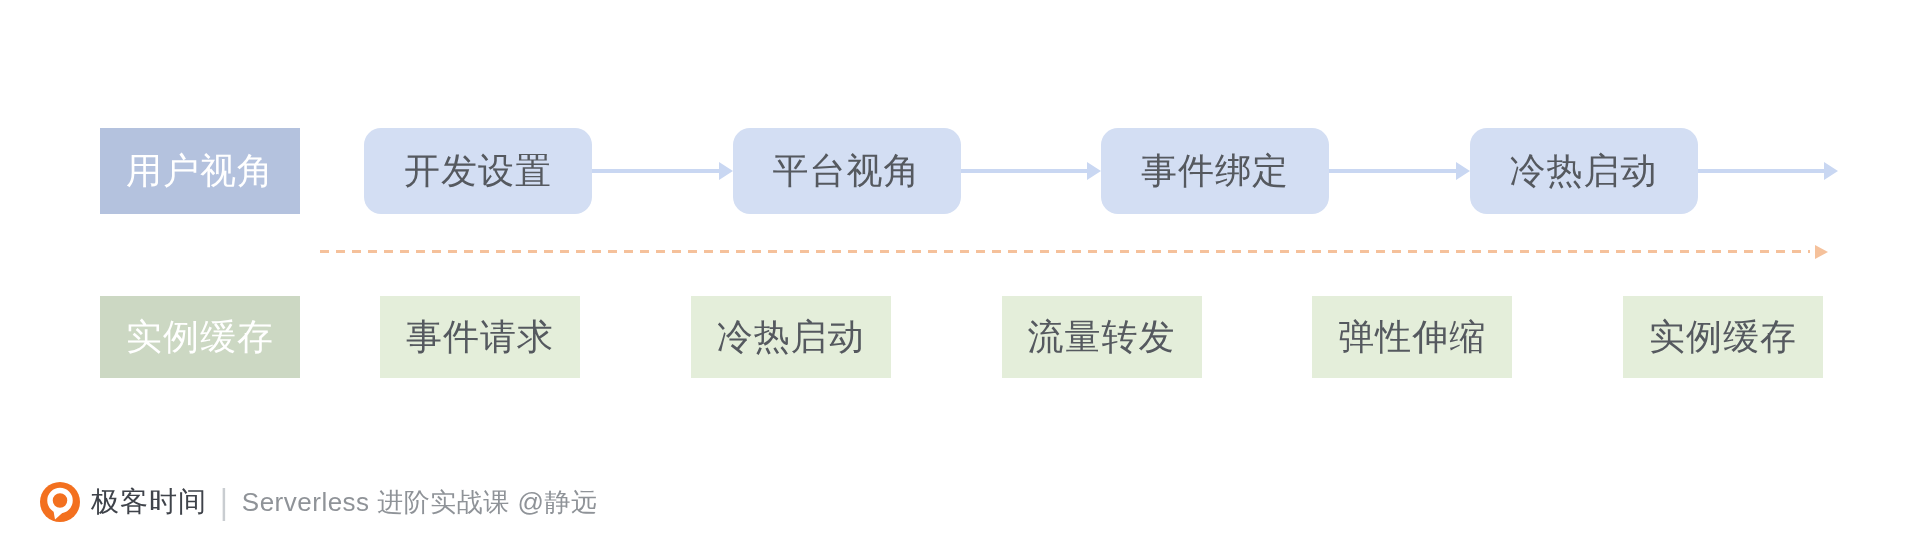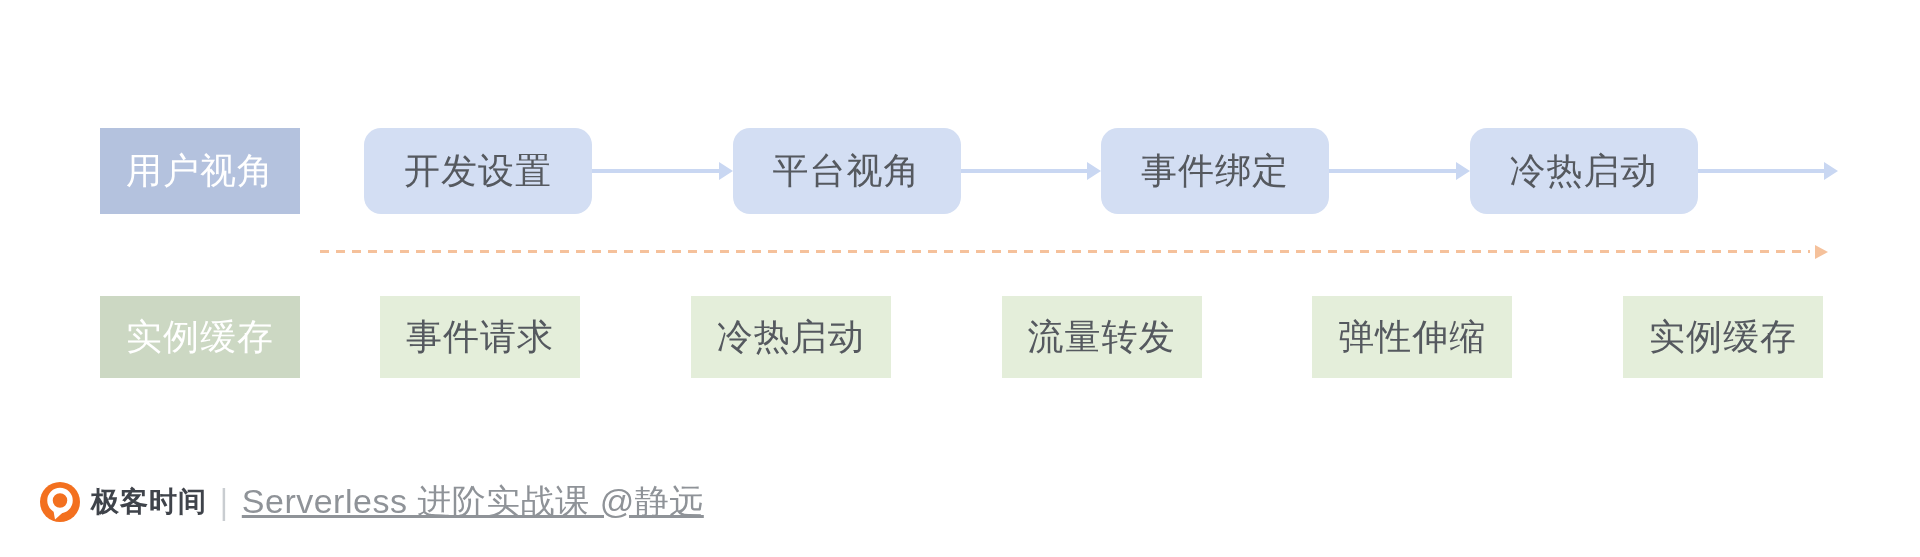--- a/index.html
+++ b/index.html
@@ -57,28 +57,28 @@
     position:absolute;right:-10px;top:-5px;width:0;height:0;
     border-left:13px solid var(--dashed-arrow,#f5c19b);
     border-top:7px solid transparent;
     border-bottom:7px solid transparent;
   }
 
   .footer{position:absolute;left:38px;top:478px;height:48px;display:flex;align-items:center;}
   .logo{width:44px;height:44px;margin-right:9px;flex:none;}
   .logo-circle{fill:var(--brand-orange,#f3701f);}
   .brand{
-    font-size:28px;font-weight:bold;color:var(--brand-text,#3f434a);
+    font-size:28px;font-weight:normal;color:var(--brand-text,#3f434a);
     letter-spacing:1px;
   }
   .separator{
     font-size:30px;font-weight:100;color:var(--separator,#c9cdd1);
     margin:0 14px 0 13px;transform:scaleY(1.15);
   }
-  .course{font-size:34px;color:var(--course-text,#8f9398);letter-spacing:0.5px;text-decoration:underline;}
+  .course{font-size:26px;color:var(--course-text,#8f9398);letter-spacing:0.5px;}
 </style>
 </head>
 <body>
 
 <div class="canvas">
 
   <div class="row user-row">
     <div class="label-box user-label">用户视角</div>
     <div class="steps user-steps" id="user-steps">
         <div class="step-box user">开发设置</div>

